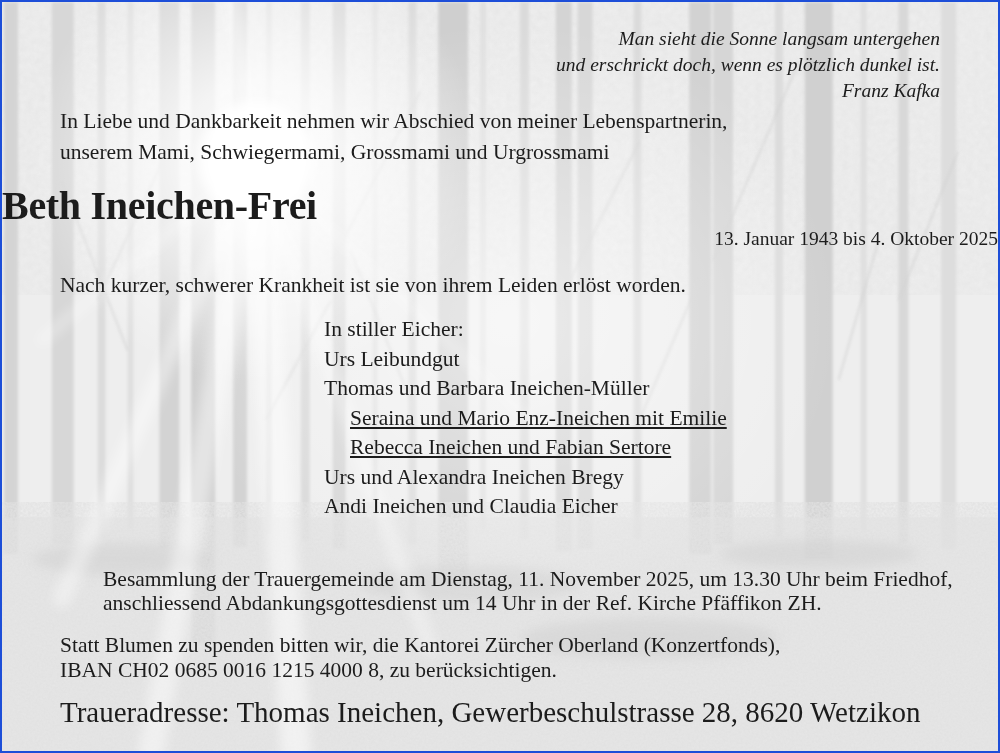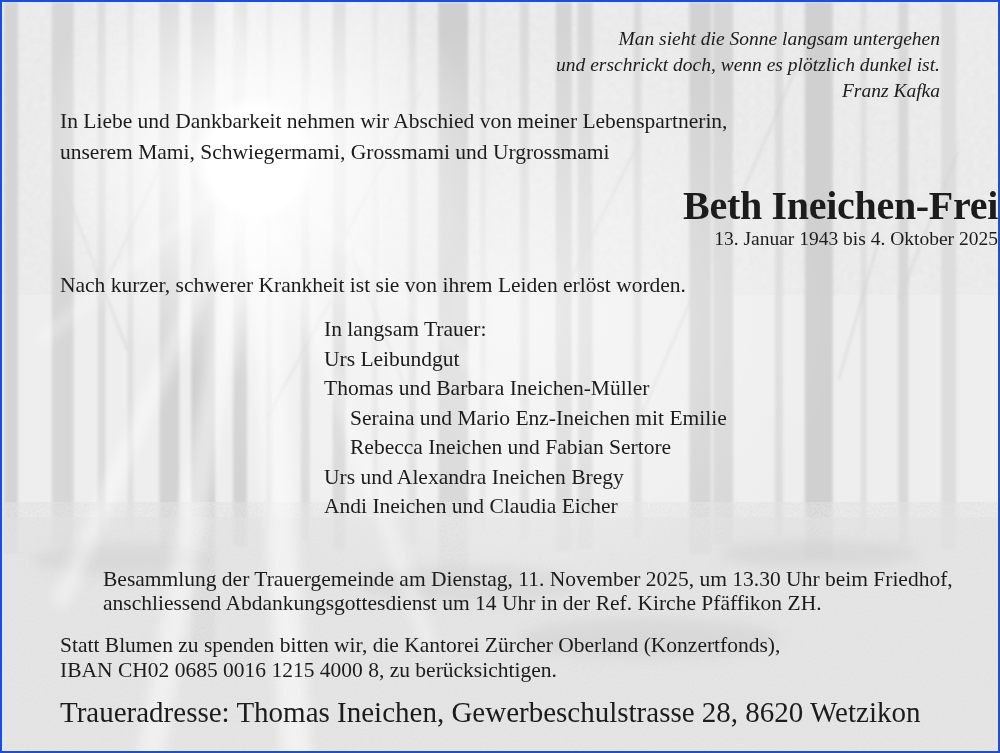--- a/index.html
+++ b/index.html
@@ -39,21 +39,21 @@
     top: 104px;
     left: 58px;
     font-size: 21.5px;
     line-height: 30.5px;
   }
 
   .name {
     top: 180px;
     left: 0;
     width: 100%;
-    text-align: right;
+    text-align: left;
     font-size: 40px;
     font-weight: 700;
     letter-spacing: -0.3px;
   }
 
   .dates {
     top: 226px;
     left: 0;
     width: 100%;
     text-align: right;
@@ -65,21 +65,21 @@
     left: 58px;
     font-size: 21.5px;
   }
 
   .mourners {
     top: 313px;
     left: 322px;
     font-size: 21.5px;
     line-height: 29.5px;
   }
-  .mourners .indent1 { padding-left: 26px; }
+  .mourners .indent1 { padding-left: 26px; text-decoration: underline; }
 
   .funeral {
     top: 565px;
     left: 58px;
     font-size: 21.5px;
     line-height: 24px;
     margin-left: 43px;
   }
 
   .donations {
@@ -206,21 +206,21 @@
     <div>In Liebe und Dankbarkeit nehmen wir Abschied von meiner Lebenspartnerin,</div>
     <div>unserem Mami, Schwiegermami, Grossmami und Urgrossmami</div>
   </div>
 
   <div class="layer name">Beth Ineichen-Frei</div>
   <div class="layer dates">13. Januar 1943 bis 4. Oktober 2025</div>
 
   <div class="layer death-note">Nach kurzer, schwerer Krankheit ist sie von ihrem Leiden erlöst worden.</div>
 
   <div class="layer mourners">
-    <div>In langsam Trauer:</div>
+    <div>In stiller Eicher:</div>
     <div class="indent0">Urs Leibundgut</div>
     <div class="indent0">Thomas und Barbara Ineichen-Müller</div>
     <div class="indent1">Seraina und Mario Enz-Ineichen mit Emilie</div>
     <div class="indent1">Rebecca Ineichen und Fabian Sertore</div>
     <div class="indent0">Urs und Alexandra Ineichen Bregy</div>
     <div class="indent0">Andi Ineichen und Claudia Eicher</div>
   </div>
 
   <div class="layer funeral">
     <div>Besammlung der Trauergemeinde am Dienstag, 11. November 2025, um 13.30 Uhr beim Friedhof,</div>

